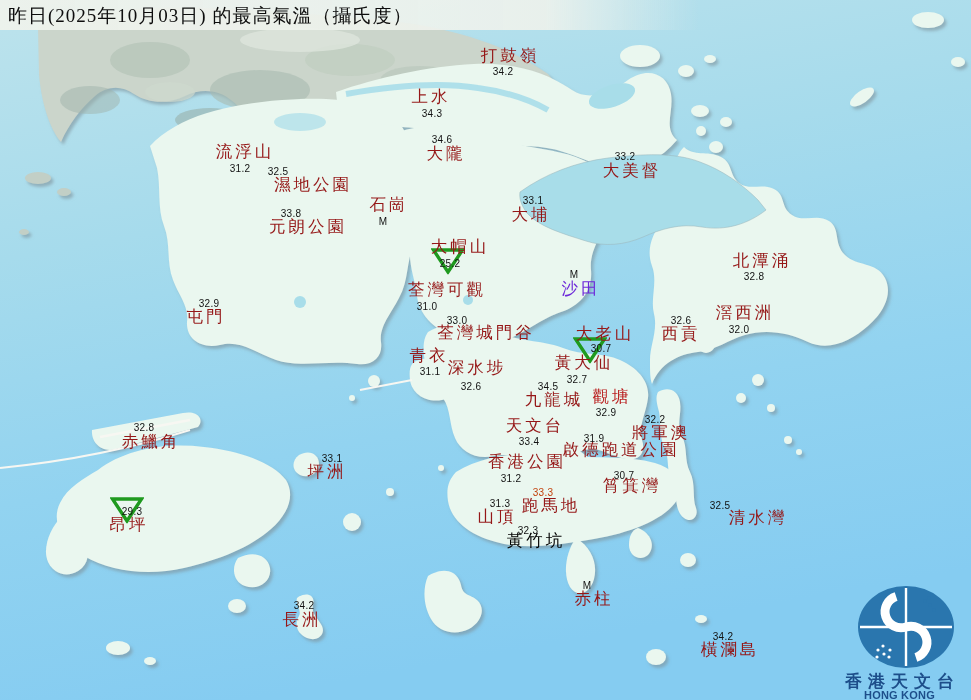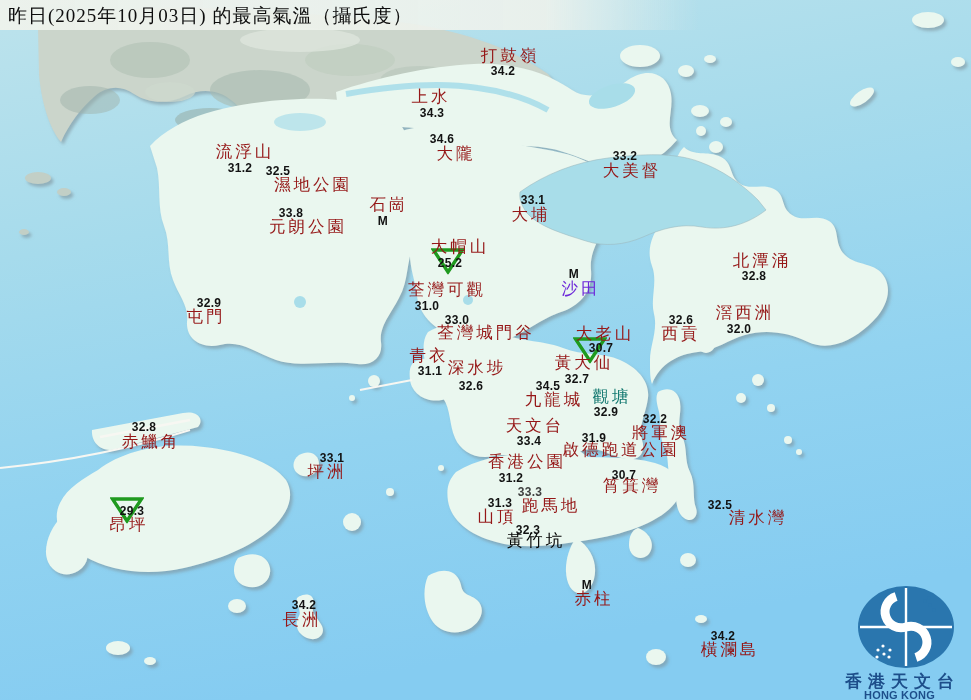--- a/index.html
+++ b/index.html
@@ -5,21 +5,21 @@
   html,body{margin:0;padding:0;background:#dfeef5;}
   #stage{position:relative;width:971px;height:700px;overflow:hidden;
          font-family:"Liberation Sans","DejaVu Sans",sans-serif;}
   #basemap{position:absolute;left:0;top:0;}
   #title{position:absolute;left:8px;top:3px;font-family:"Liberation Serif","DejaVu Serif",serif;
          font-size:19px;letter-spacing:1px;color:#0d0d0d;white-space:nowrap;z-index:30;}
   .sn{position:absolute;transform:translate(-50%,-50%);white-space:nowrap;z-index:20;
       font-family:"Liberation Serif","DejaVu Serif",serif;font-size:16.5px;letter-spacing:3px;
       font-weight:500;}
   .sv{position:absolute;transform:translate(-50%,-50%);white-space:nowrap;z-index:21;
-      font-size:12px;font-weight:700;letter-spacing:0.3px;}
+      font-size:10px;font-weight:400;letter-spacing:0.3px;}
   .mk{position:absolute;transform:translate(-50%,-50%);z-index:19;line-height:0;}
   #logo{position:absolute;left:828px;top:580px;width:143px;height:120px;z-index:25;text-align:center;}
   #logo-cn{position:absolute;left:0;top:90px;width:143px;font-size:17px;font-weight:bold;
            letter-spacing:6px;text-indent:6px;}
   #logo-en{position:absolute;left:0;top:109px;width:143px;font-size:11px;font-weight:bold;
            letter-spacing:0.2px;}
 </style>
 </head>
 <body>
 
@@ -130,21 +130,21 @@
   </svg>
 
   <div id="title" style="color: rgb(13, 13, 13);">昨日(2025年10月03日) 的最高氣溫（攝氏度）</div>
 
   <div id="stations">
       <div class="sv" style="left: 503px; top: 71px; color: rgb(18, 18, 18);">34.2</div>
       <div class="sn" style="left: 510px; top: 56px; color: rgb(149, 23, 23);">打鼓嶺</div>
       <div class="sv" style="left: 432px; top: 113px; color: rgb(18, 18, 18);">34.3</div>
       <div class="sn" style="left: 431px; top: 97px; color: rgb(149, 23, 23);">上水</div>
       <div class="sv" style="left: 442px; top: 139px; color: rgb(18, 18, 18);">34.6</div>
-      <div class="sn" style="left: 456px; top: 154px; color: rgb(149, 23, 23);">大隴</div>
+      <div class="sn" style="left: 446px; top: 154px; color: rgb(149, 23, 23);">大隴</div>
       <div class="sv" style="left: 240px; top: 168px; color: rgb(18, 18, 18);">31.2</div>
       <div class="sn" style="left: 245px; top: 152px; color: rgb(149, 23, 23);">流浮山</div>
       <div class="sv" style="left: 278px; top: 171px; color: rgb(18, 18, 18);">32.5</div>
       <div class="sn" style="left: 293px; top: 185px; color: rgb(149, 23, 23); margin-left: 20px;">濕地公園</div>
       <div class="sv" style="left: 291px; top: 213px; color: rgb(18, 18, 18);">33.8</div>
       <div class="sn" style="left: 308px; top: 227px; color: rgb(149, 23, 23);">元朗公園</div>
       <div class="sv" style="left: 383px; top: 221px; color: rgb(18, 18, 18);">M</div>
       <div class="sn" style="left: 389px; top: 205px; color: rgb(149, 23, 23);">石崗</div>
       <div class="sv" style="left: 625px; top: 156px; color: rgb(18, 18, 18);">33.2</div>
       <div class="sn" style="left: 632px; top: 171px; color: rgb(149, 23, 23);">大美督</div>
@@ -176,30 +176,30 @@
       <div class="sn" style="left: 605px; top: 334px; color: rgb(149, 23, 23);">大老山</div>
       <div class="sv" style="left: 430px; top: 371px; color: rgb(18, 18, 18);">31.1</div>
       <div class="sn" style="left: 429px; top: 356px; color: rgb(149, 23, 23);">青衣</div>
       <div class="sv" style="left: 471px; top: 386px; color: rgb(18, 18, 18);">32.6</div>
       <div class="sn" style="left: 477px; top: 368px; color: rgb(149, 23, 23);">深水埗</div>
       <div class="sv" style="left: 577px; top: 379px; color: rgb(18, 18, 18);">32.7</div>
       <div class="sn" style="left: 584px; top: 363px; color: rgb(149, 23, 23);">黃大仙</div>
       <div class="sv" style="left: 548px; top: 386px; color: rgb(18, 18, 18);">34.5</div>
       <div class="sn" style="left: 554px; top: 400px; color: rgb(149, 23, 23);">九龍城</div>
       <div class="sv" style="left: 606px; top: 412px; color: rgb(18, 18, 18);">32.9</div>
-      <div class="sn" style="left: 612px; top: 397px; color: #0f766e;">觀塘</div>
+      <div class="sn" style="left: 612px; top: 397px; color: #b91c1c;">觀塘</div>
       <div class="sv" style="left: 529px; top: 441px; color: rgb(18, 18, 18); text-align: right;">33.4</div>
       <div class="sn" style="left: 535px; top: 426px; color: rgb(149, 23, 23);">天文台</div>
       <div class="sv" style="left: 655px; top: 419px; color: rgb(18, 18, 18);">32.2</div>
       <div class="sn" style="left: 661px; top: 433px; color: rgb(149, 23, 23);">將軍澳</div>
       <div class="sv" style="left: 594px; top: 438px; color: rgb(18, 18, 18);">31.9</div>
       <div class="sn" style="left: 621px; top: 450px; color: rgb(149, 23, 23);">啟德跑道公園</div>
       <div class="sv" style="left: 511px; top: 478px; color: rgb(18, 18, 18);">31.2</div>
       <div class="sn" style="left: 527px; top: 462px; color: rgb(149, 23, 23);">香港公園</div>
-      <div class="sv" style="left: 530px; top: 492px; color: #404040;">33.3</div>
+      <div class="sv" style="left: 543px; top: 492px; color: #c2410c;">33.3</div>
       <div class="sn" style="left: 551px; top: 506px; color: rgb(149, 23, 23); font-family: Liberation Serif, serif;">跑馬地</div>
       <div class="sv" style="left: 500px; top: 503px; color: rgb(18, 18, 18);">31.3</div>
       <div class="sn" style="left: 497px; top: 517px; color: rgb(149, 23, 23);">山頂</div>
       <div class="sv" style="left: 528px; top: 530px; color: rgb(18, 18, 18);">32.3</div>
       <div class="sn" style="left: 536px; top: 541px; color: #000000;">黃竹坑</div>
       <div class="sv" style="left: 624px; top: 475px; color: rgb(18, 18, 18);">30.7</div>
       <div class="sn" style="left: 632px; top: 486px; color: rgb(149, 23, 23);">筲箕灣</div>
       <div class="sv" style="left: 720px; top: 505px; color: rgb(18, 18, 18);">32.5</div>
       <div class="sn" style="left: 726px; top: 518px; color: rgb(149, 23, 23); margin-left: 32px;">清水灣</div>
       <div class="sv" style="left: 144px; top: 427px; color: rgb(18, 18, 18);">32.8</div>

